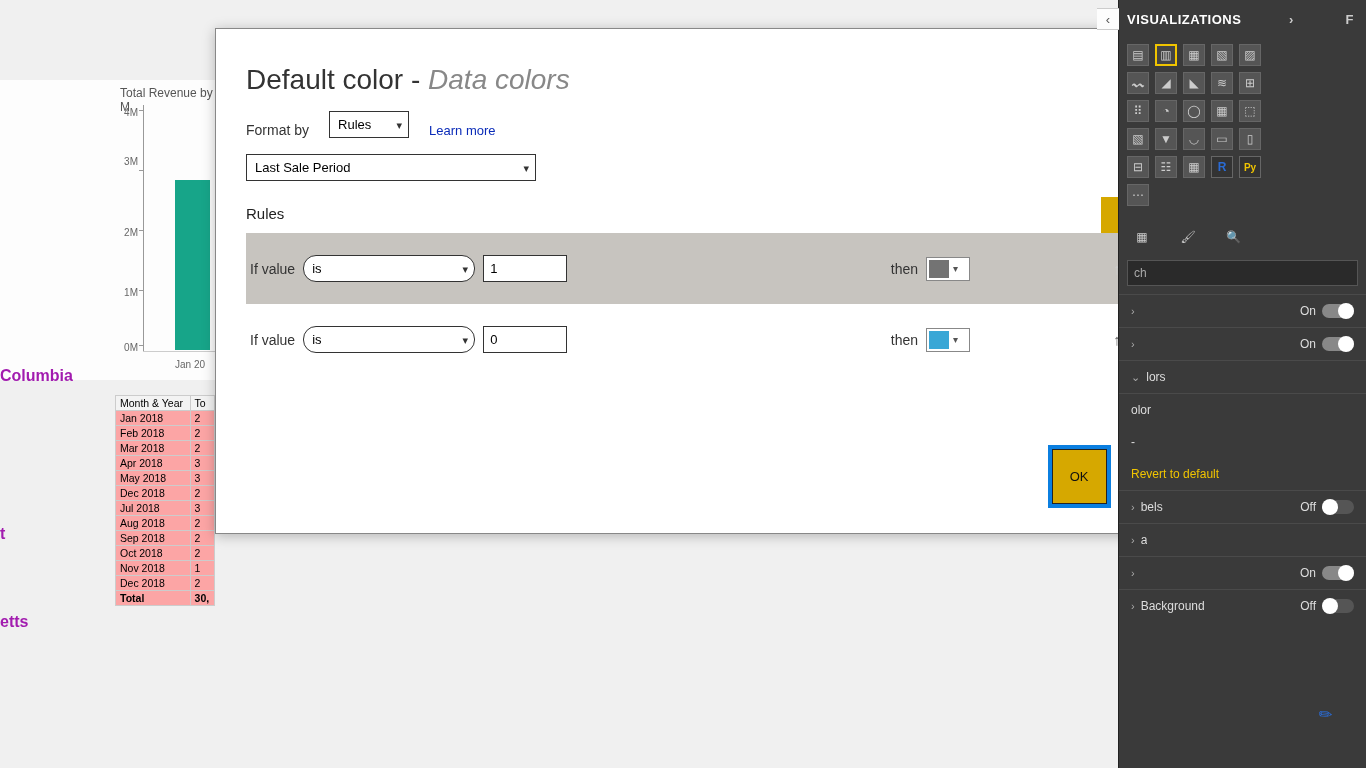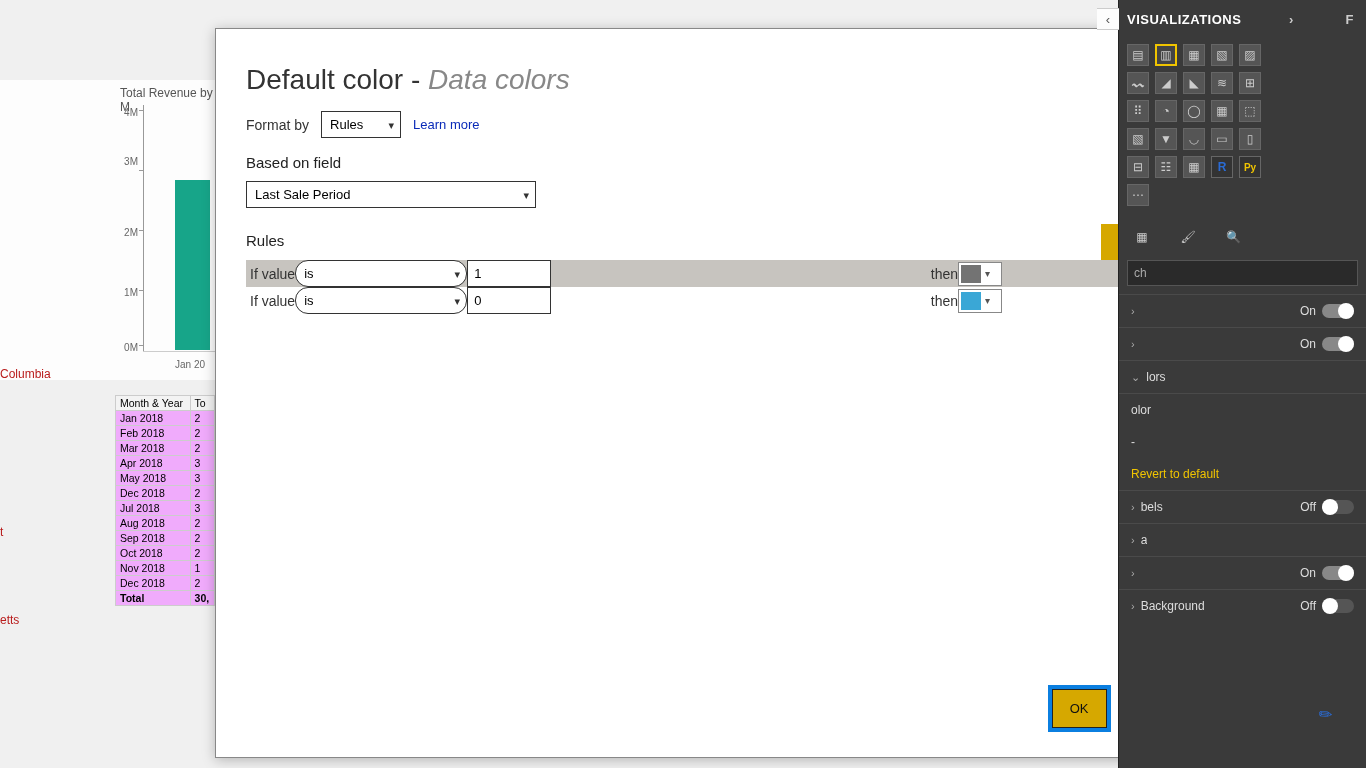--- a/index.html
+++ b/index.html
@@ -63,63 +63,63 @@
   left: 115px;
   top: 395px;
   width: 100px;
   font-size: 11px;
   border-collapse: collapse;
 }
 .bg-table th, .bg-table td {
   border: 1px solid #ccc;
   padding: 1px 4px;
   text-align: left;
-  background: #f0abfc;
+  background: #fca5a5;
   font-weight: normal;
   font-size: 10.5px;
   white-space: nowrap;
   overflow: hidden;
 }
 .bg-table th { background:#f3f3f3;margin-top:47px; }
 .bg-table .alt { background:#f1f1f1; }
 .bg-table .total td { font-weight:bold; }
 
-.side-text { position:absolute; font-size:12px; color:#b91c1c; }
+.side-text { position:absolute; font-size:16px; color:#a21caf;font-weight:bold; }
 .st1 { left:0; top:525px; }
 .st2 { left:0; top:367px; }
 .st3 { left:0; top:613px; }
 
 
 .dialog {
   position: absolute;
   left: 215px;
   top: 28px;
   width: 1008px;
-  height: 730px;
+  height: 506px;
   background: #fff;
   border: 1px solid #888;
   box-shadow: 0 2px 12px rgba(0,0,0,0.25);
 }
 .dialog-close {
   position: absolute;
   top: 12px;
   right: 12px;
   font-size: 18px;
   color: #666;
   cursor: pointer;
 }
 .dlg-title {
   font-size: 28px;
   font-weight: 300;
   color: #333;
   padding: 35px 30px 15px 30px;
 }
 .dlg-title .italic { font-style: italic; color:#888; }
 .dlg-body { padding: 0 30px; }
-.row { display: flex; align-items: center; gap: 12px; margin-bottom: 16px; }
+.row { display: flex; align-items: flex-end; gap: 20px; margin-bottom: 16px; }
 .lbl { font-size: 14px; color: #333; }
 .select {
   border: 1px solid #333;
   background: #fff;
   padding: 5px 22px 5px 8px;
   font-size: 13px;
   position: relative;
   cursor: pointer;
 }
 .select::after {
@@ -150,21 +150,22 @@
   font-size: 14px;
   cursor: pointer;
   display: flex;
   align-items: center;
   gap: 6px;
 }
 .add-btn .plus { font-size: 16px; line-height: 1; }
 .rule-row {
   display: flex;
   align-items: center;
-  padding: 0 4px;
+  gap: 8px;
+  padding: 22px 4px;
 }
 .rule-row.selected { background: #c7c4bf; }
 .rule-row .spacer { flex: 1; }
 .text-input {
   border: 1px solid #333;
   padding: 5px 6px;
   width: 84px;
   font-size: 13px;
   background: #fff;
 }
@@ -203,21 +204,21 @@
   display: flex;
   gap: 10px;
   align-items: center;
 }
 .ok-btn {
   background: #d6a800;
   border: 4px solid #0b7fe0;
   outline: 1px solid #222;
   outline-offset: -5px;
   color: #111;
-  padding: 12px 18px;
+  padding: 20px 18px;
   font-size: 13px;
   cursor: pointer;
 }
 .cancel-btn {
   background: #eee;
   border: none;
   color: #333;
   padding: 7px 14px;
   font-size: 13px;
   cursor: pointer;
@@ -421,21 +422,20 @@
   <div class="dialog-close">✕</div>
   <div class="dlg-title">
     <span>Default color - </span><span class="italic">Data colors</span>
   </div>
   <div class="dlg-body">
     <div class="row">
       <span class="lbl">Format by</span>
       <div class="select select-sm">Rules</div>
       <span class="link">Learn more</span>
     </div>
-    <div class="section-label">Based on field</div>
     <div class="row">
       <div class="select select-wide">Last Sale Period</div>
     </div>
     <div class="rules-header">
       <div class="section-label">Rules</div>
       <button class="add-btn">
         <span class="plus">＋</span>
         <span>Add</span>
       </button>
     </div>

